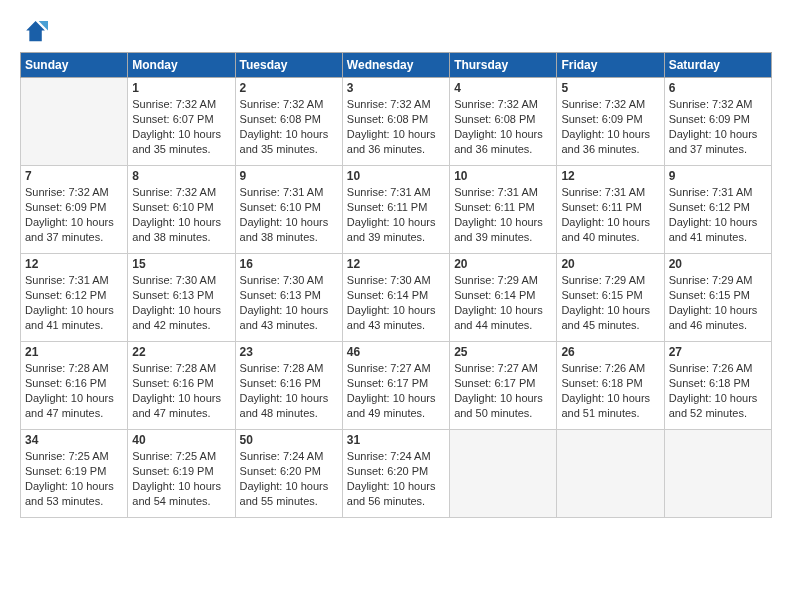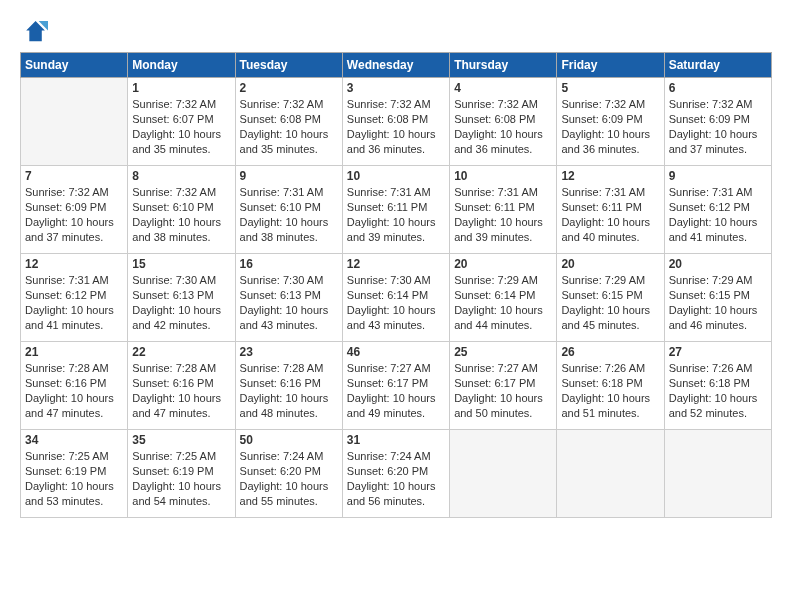--- a/index.html
+++ b/index.html
@@ -327,21 +327,21 @@
         </tr>
         <tr>
           <td>
             <div class="day-number">34</div>
             <div class="day-info" style="white-space: pre-line;">Sunrise: 7:25 AM
 Sunset: 6:19 PM
 Daylight: 10 hours
 and 53 minutes.</div>
           </td>
           <td>
-            <div class="day-number">35</div>
+            <div class="day-number">40</div>
             <div class="day-info" style="white-space: pre-line;">Sunrise: 7:25 AM
 Sunset: 6:19 PM
 Daylight: 10 hours
 and 54 minutes.</div>
           </td>
           <td>
             <div class="day-number">50</div>
             <div class="day-info" style="white-space: pre-line;">Sunrise: 7:24 AM
 Sunset: 6:20 PM
 Daylight: 10 hours

